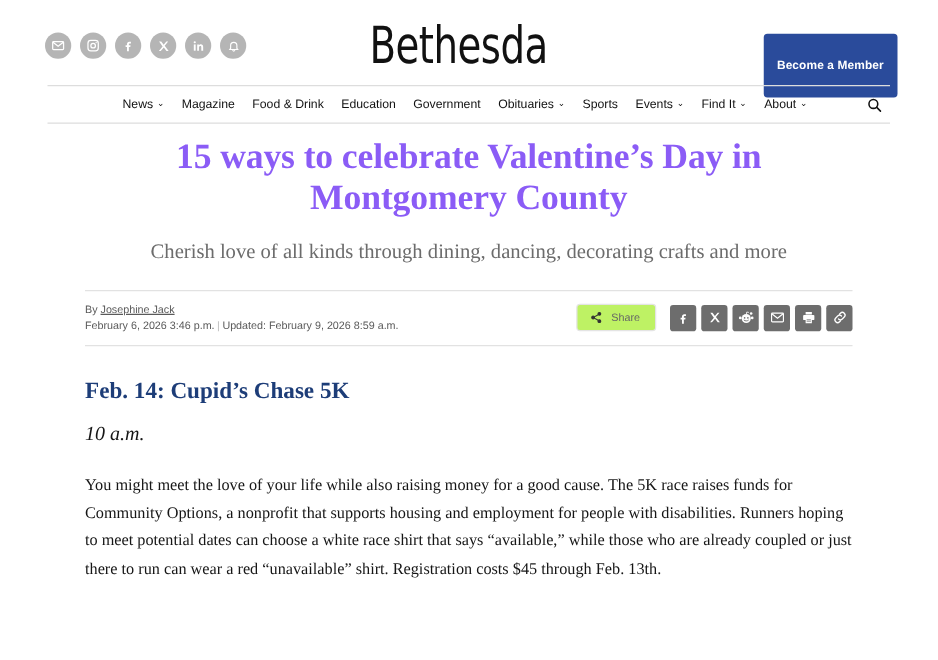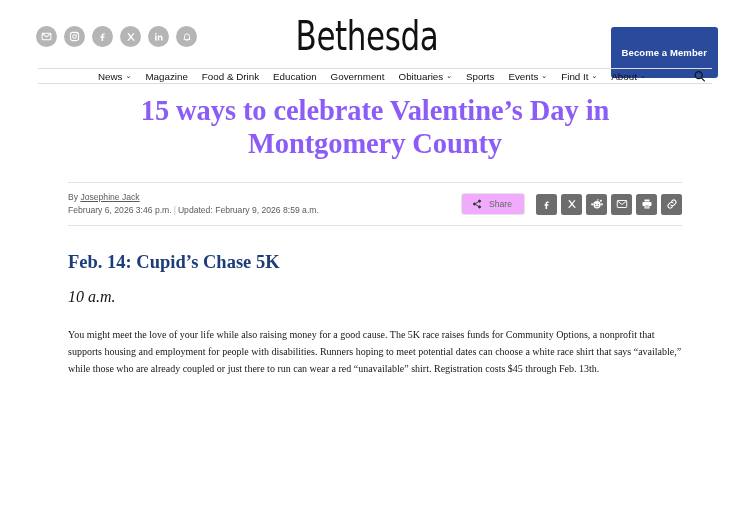--- a/index.html
+++ b/index.html
@@ -71,21 +71,21 @@
     cursor: pointer;
     letter-spacing: 0.1px;
     font-family: "Liberation Sans", sans-serif;
   }
 
   
   .navbar {
     margin: 0 38px;
     border-top: 1px solid #dddddd;
     border-bottom: 1px solid #dddddd;
-    height: 16px;
+    height: 31px;
     display: flex;
     align-items: center;
     position: relative;
   }
   .nav-items {
     display: flex;
     align-items: center;
     gap: 14px;
     margin-left: 60px;
   }
@@ -176,21 +176,21 @@
     gap: 11px;
   }
   .share-pill {
     display: flex;
     align-items: center;
     gap: 7px;
     border: 1px solid #e4e4e4;
     border-radius: 3px;
     padding: 5px 12px 5px 10px;
     cursor: pointer;
-    background: #f0abfc;
+    background: #bef264;
   }
   .share-pill-label {
     font-size: 8.6px;
     color: #666666;
     font-family: "Liberation Sans", sans-serif;
   }
   .share-icons { display: flex; gap: 4px; }
   .share-sq {
     width: 21px; height: 21px;
     background: #6d6d6d;
@@ -215,21 +215,21 @@
     font-family: "Liberation Serif", "DejaVu Serif", serif;
     font-style: italic;
     font-size: 16px;
     color: #161616;
     margin-top: 14px;
     line-height: 1.3;
   }
   .meta-line.second { margin-top: 10px; }
   .body-para {
     font-family: "Liberation Serif", "DejaVu Serif", serif;
-    font-size: 10px;
+    font-size: 13px;
     line-height: 1.72;
     color: #161616;
     margin-top: 18px;
   }
 </style>
 </head>
 <body>
 
 <header class="masthead">
 
@@ -323,20 +323,21 @@
         <path d="M15.5 15.5L21 21"></path>
     </svg>
   </div>
 </nav>
 
 <main class="article">
 
 
   <h1 class="headline">15 ways to celebrate Valentine’s Day in Montgomery County</h1>
 
+  <h2 class="subhead">Cherish love of all kinds through dining, dancing, decorating crafts and more</h2>
 
   <div class="byline-block">
     <div class="byline-left">
       <div>
         <span>By</span>
         <a class="author-link">Josephine Jack</a>
       </div>
       <div>
         <span>February 6, 2026 3:46 p.m.</span><span class="byline-sep">|</span><span>Updated: February 9, 2026 8:59 a.m.</span>
       </div>

